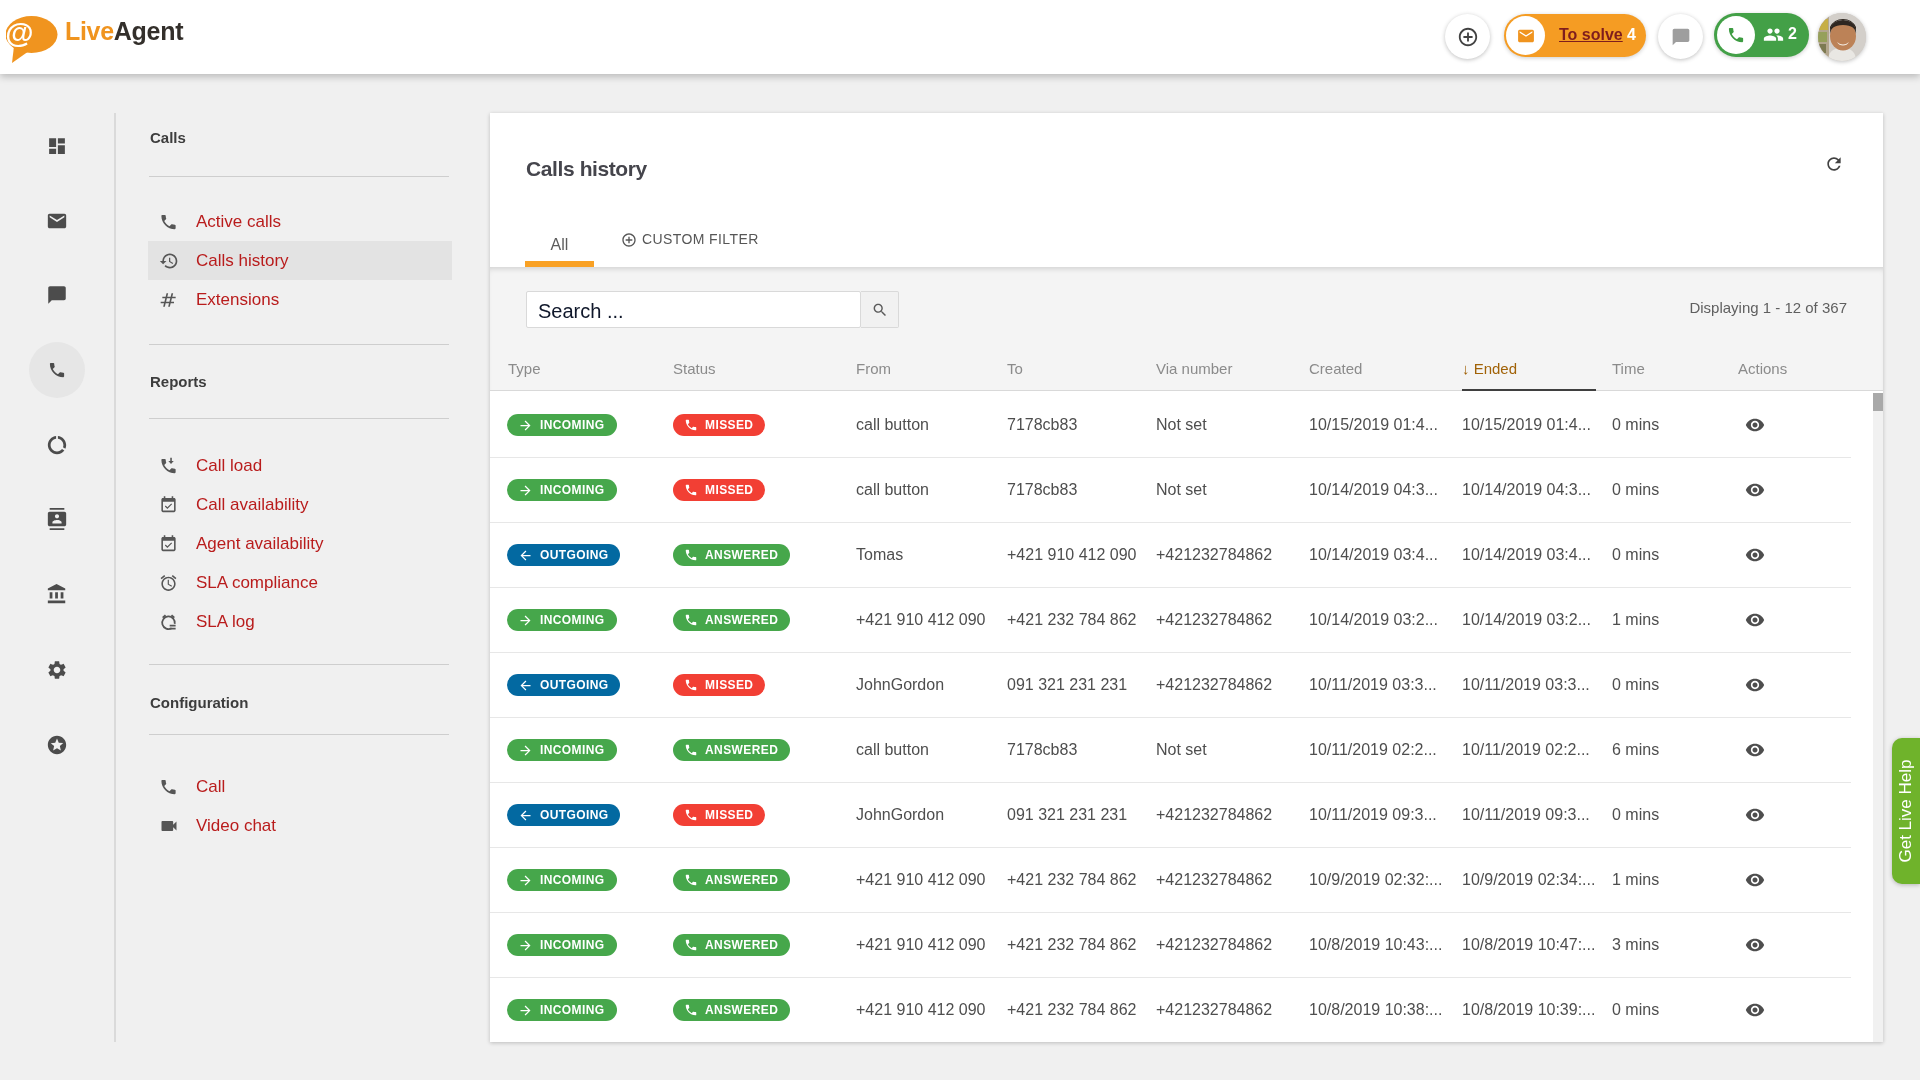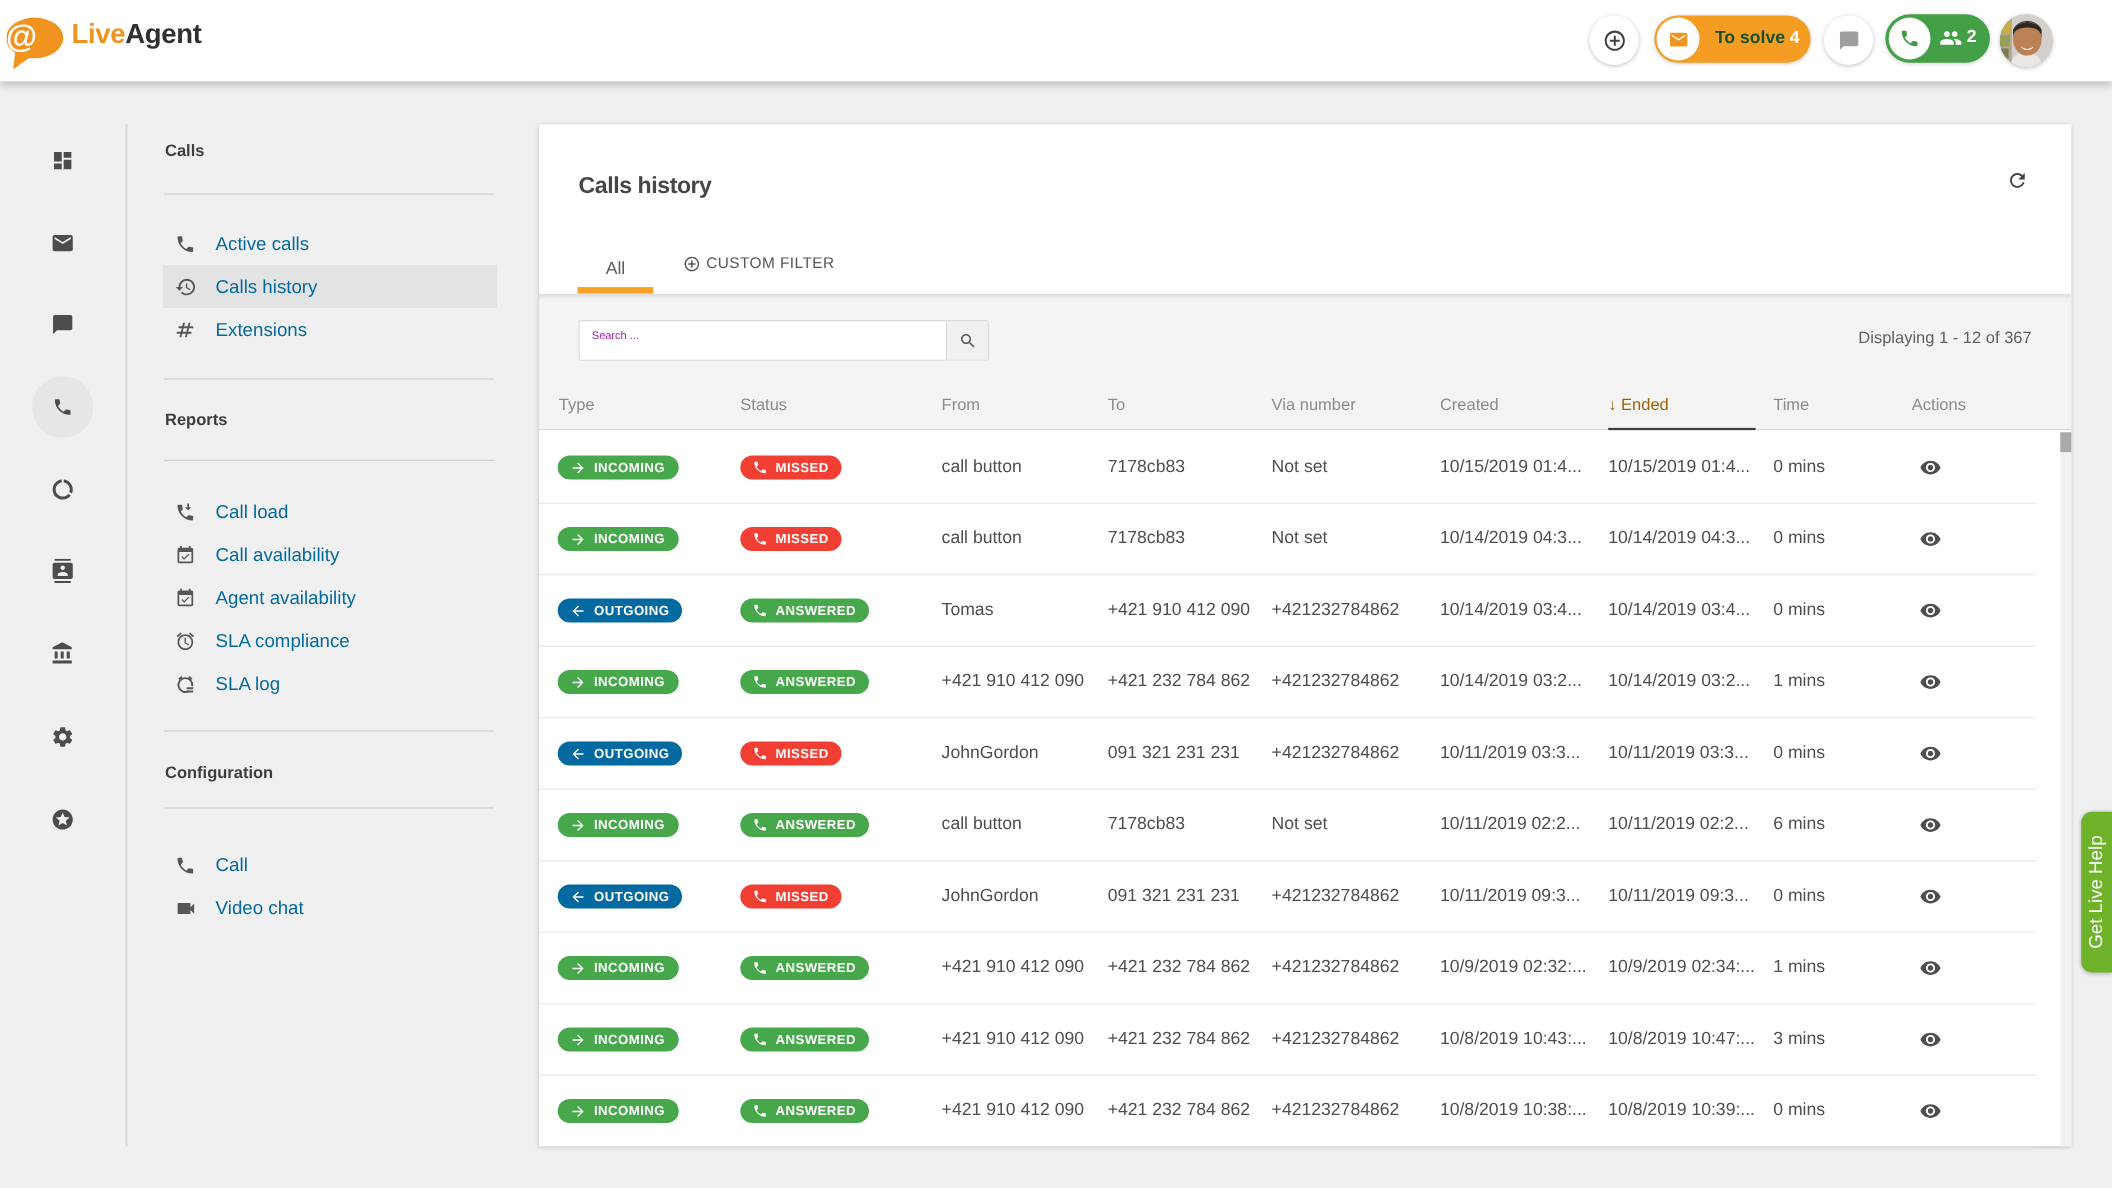--- a/index.html
+++ b/index.html
@@ -14,21 +14,21 @@
 #logotext .lv { color:#f0941f; }
 
 .circbtn { position:absolute; top:14px; width:45px; height:45px; border-radius:50%;
   background:#fff; box-shadow:0 1px 4px rgba(0,0,0,0.25); }
 .circbtn svg { position:absolute; left:50%; top:50%; transform:translate(-50%,-50%); }
 
 #pill-solve { position:absolute; left:1504px; top:14px; width:142px; height:43px;
   border-radius:22px; background:#f59c23; box-shadow:0 1px 4px rgba(0,0,0,0.2); }
 #pill-solve .wc { position:absolute; left:2px; top:2px; width:39px; height:39px; border-radius:50%; background:#fff; }
 #pill-solve .wc svg { position:absolute; left:50%; top:50%; transform:translate(-50%,-50%); }
-#pill-solve .t1 { position:absolute; left:55px; top:12px; font-size:16px; font-weight:bold; color:#14532d; }
+#pill-solve .t1 { position:absolute; left:55px; top:12px; font-size:16px; font-weight:bold; color:#7f1d1d;text-decoration:underline; }
 #pill-solve .t2 { position:absolute; left:123px; top:12px; font-size:16px; font-weight:bold; color:#fff; }
 
 #pill-phone { position:absolute; left:1714px; top:13px; width:95px; height:44px;
   border-radius:22px; background:#43a047; box-shadow:0 1px 4px rgba(0,0,0,0.2); }
 #pill-phone .wc { position:absolute; left:3px; top:3px; width:38px; height:38px; border-radius:50%; background:#fff; }
 #pill-phone .wc svg { position:absolute; left:50%; top:50%; transform:translate(-50%,-50%); }
 #pill-phone .grp { position:absolute; left:49px; top:11px; }
 #pill-phone .t2 { position:absolute; left:74px; top:12px; font-size:16px; font-weight:bold; color:#fff; }
 
 #avatar { position:absolute; left:1818px; top:13px; width:48px; height:48px; border-radius:50%;
@@ -40,36 +40,36 @@
 #railcirc { position:absolute; left:29px; top:342px; width:56px; height:56px; border-radius:50%; background:#e6e6e6; }
 #vdiv { position:absolute; left:114px; top:113px; width:2px; height:929px; background:#dadada; }
 
 
 #menu { position:absolute; left:115px; top:0; width:375px; height:1080px; }
 .mhead { position:absolute; left:35px; font-size:15px; font-weight:bold; color:#3d3d3d; }
 .mrule { position:absolute; left:34px; width:300px; height:1px; background:#cecece; }
 .mitem { position:absolute; left:33px; width:304px; height:39px; }
 .mitem.sel { background:#e3e3e3; }
 .mitem svg { position:absolute; left:11px; top:50%; transform:translateY(-50%); }
-.mitem span { position:absolute; left:48px; top:50%; transform:translateY(-50%); font-size:17px; color:#0369a1; }
+.mitem span { position:absolute; left:48px; top:50%; transform:translateY(-50%); font-size:17px; color:#b91c1c; }
 
 
 #card { position:absolute; left:490px; top:113px; width:1393px; height:929px; background:#fff;
   box-shadow:0 1px 4px rgba(0,0,0,0.22); }
 #cardtitle { position:absolute; left:36px; top:44px; font-size:21px; font-weight:bold; color:#45454c; letter-spacing:-0.4px; }
 #refresh { position:absolute; left:1334px; top:41px; }
 #tab-all { position:absolute; left:35px; top:123px; width:69px; text-align:center; font-size:16px; color:#5c5c5c; }
 #tab-underline { position:absolute; left:35px; top:148px; width:69px; height:6px; background:#f9a124; }
 #tab-cf { position:absolute; left:131px; top:117px; }
 #tab-cf svg { position:absolute; left:0; top:2px; }
 #tab-cf span { position:absolute; left:21px; top:1px; font-size:14px; color:#565656; letter-spacing:0.4px; white-space:nowrap; }
 
 #toolbar { position:absolute; left:0; top:154px; width:1393px; height:124px; background:#f4f4f4; border-bottom:1px solid #d9d9d9; box-shadow:inset 0 5px 6px -4px rgba(0,0,0,0.18); }
 #search { position:absolute; left:36px; top:24px; width:335px; height:37px; background:#fff; border:1px solid #d9d9d9; border-radius:2px; }
-#search span { position:absolute; left:11px; top:8px; font-size:10px; color:#a21caf; }
+#search span { position:absolute; left:11px; top:8px; font-size:20px; color:#0f172a; }
 #searchbtn { position:absolute; left:371px; top:24px; width:38px; height:37px; background:#f1f1f1; border:1px solid #d9d9d9; border-left:none; border-radius:0 2px 2px 0; }
 #searchbtn svg { position:absolute; left:50%; top:50%; transform:translate(-50%,-50%); }
 #displaying { position:absolute; right:36px; top:32px; font-size:15px; color:#5f5f5f; }
 
 .hcell { position:absolute; top:93px; font-size:15px; color:#8b8b8b; }
 #h-ended { color:#a16207; }
 #ended-underline { position:absolute; left:972px; top:122px; width:134px; height:2px; background:#3f3f3f; }
 
 #rows { position:absolute; left:0; top:280px; width:1361px; height:649px; background:#fff; overflow:hidden; }
 .row { position:absolute; left:0; width:1383px; height:65px; border-bottom:1px solid #e7e7e7; }

